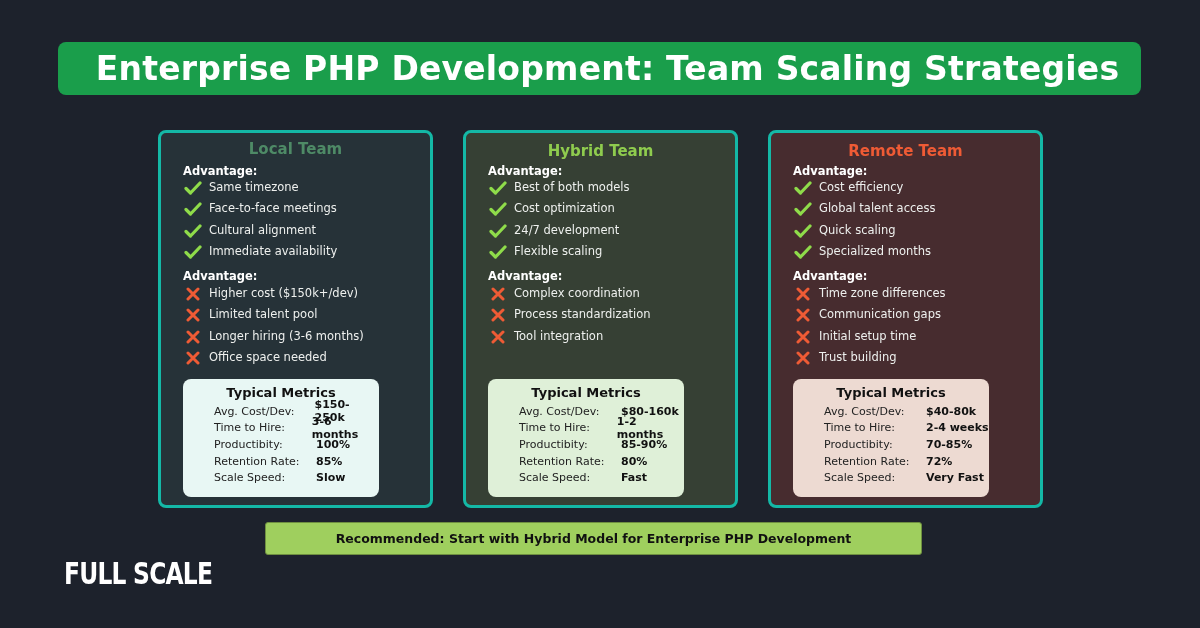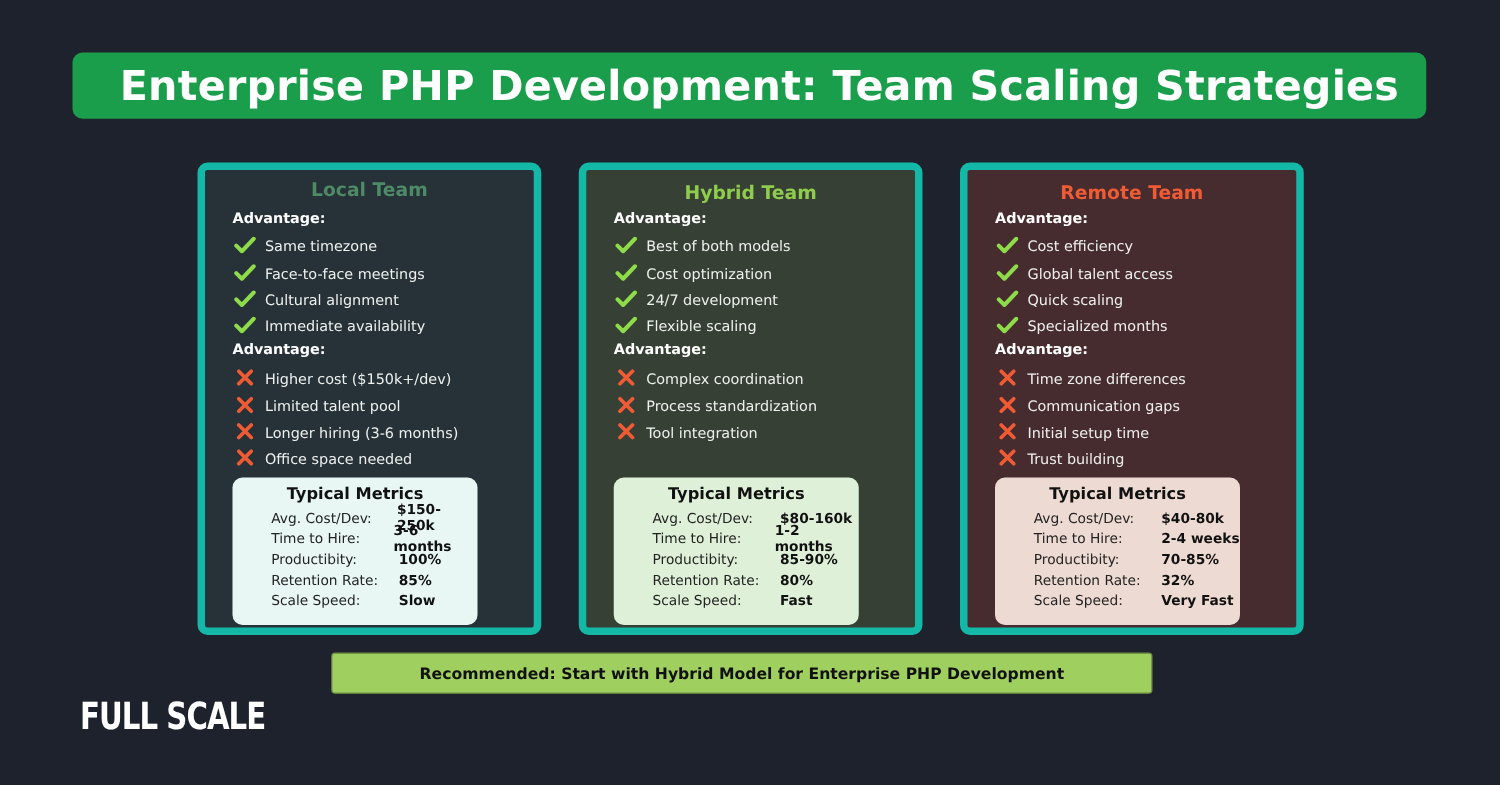--- a/index.html
+++ b/index.html
@@ -24,40 +24,40 @@
     font-size: 33px;
     color: #ffffff;
     letter-spacing: 0.2px;
     white-space: nowrap;
   }
   .card {
     position: absolute;
     top: 130px;
     width: 275px; height: 378px;
     border-radius: 8px;
-    border: 6px solid #14b8a6;
+    border: 3px solid #14b8a6;
   }
   .card.local { left: 158px; background: #263238; }
   .card.hybrid { left: 463px; background: #364034; }
   .card.remote { left: 768px; background: #472c2f; }
   .card-title {
     position: absolute; left: 0; right: 0; top: 7px;
     text-align: center;
     font-weight: bold;
     font-size: 15px;
   }
   .section-label {
     position: absolute; left: 22px;
     font-weight: bold;
     font-size: 11.5px;
     color: #ffffff;
   }
   .list { position: absolute; left: 22px; list-style: none; }
   .list li {
-    display: flex; align-items: flex-end;
+    display: flex; align-items: flex-start;
     height: 21.3px;
     font-size: 11.5px;
     color: #eef0ee;
   }
   .list .icon {
     width: 20px; height: 16px; margin-right: 6px;
     display: inline-flex; align-items: center; justify-content: center;
   }
   .metrics {
     position: absolute;
@@ -383,21 +383,21 @@
     <div class="metric-row">
         <span class="metric-label">Time to Hire:</span>
         <span class="metric-value">2-4 weeks</span>
       </div>
     <div class="metric-row">
         <span class="metric-label">Productibity:</span>
         <span class="metric-value">70-85%</span>
       </div>
     <div class="metric-row">
         <span class="metric-label">Retention Rate:</span>
-        <span class="metric-value">32%</span>
+        <span class="metric-value">72%</span>
       </div>
     <div class="metric-row">
         <span class="metric-label">Scale Speed:</span>
         <span class="metric-value">Very Fast</span>
       </div>
   </div>
 </div>
 
 <div class="rec-bar">
   <span>Recommended: Start with Hybrid Model for Enterprise PHP Development</span>

